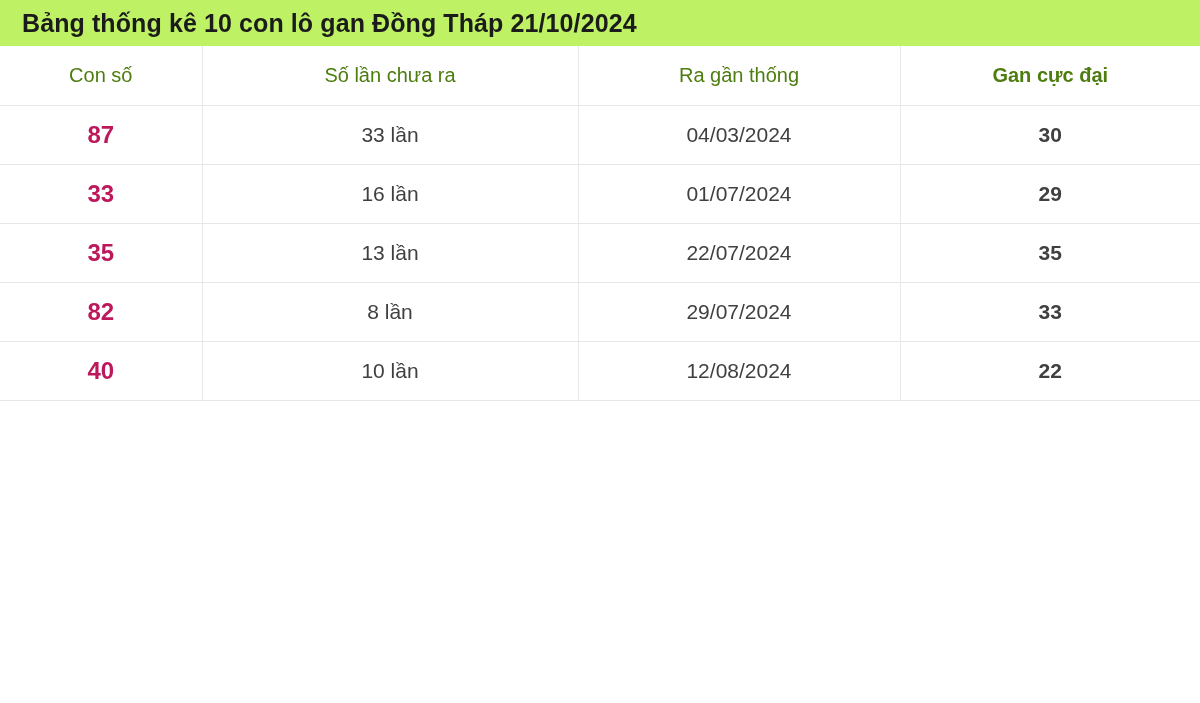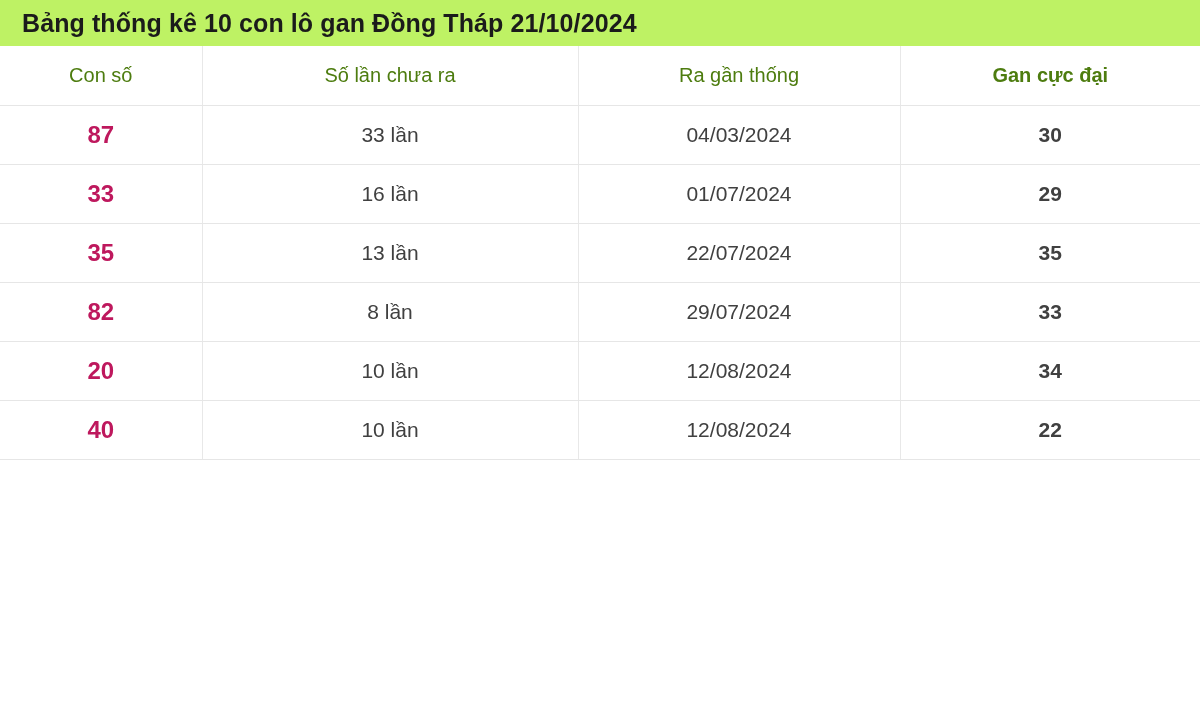--- a/index.html
+++ b/index.html
@@ -131,26 +131,20 @@
         <td class="cell-date">22/07/2024</td>
         <td class="cell-max">35</td>
       </tr>
       <tr>
         <td class="cell-number">82</td>
         <td class="cell-count">8 lần</td>
         <td class="cell-date">29/07/2024</td>
         <td class="cell-max">33</td>
       </tr>
       <tr>
-        <td class="cell-number">20</td>
-        <td class="cell-count">10 lần</td>
-        <td class="cell-date">12/08/2024</td>
-        <td class="cell-max">34</td>
-      </tr>
-      <tr>
         <td class="cell-number">40</td>
         <td class="cell-count">10 lần</td>
         <td class="cell-date">12/08/2024</td>
         <td class="cell-max">22</td>
       </tr>
     </tbody>
   </table>
 
 </div>
 

